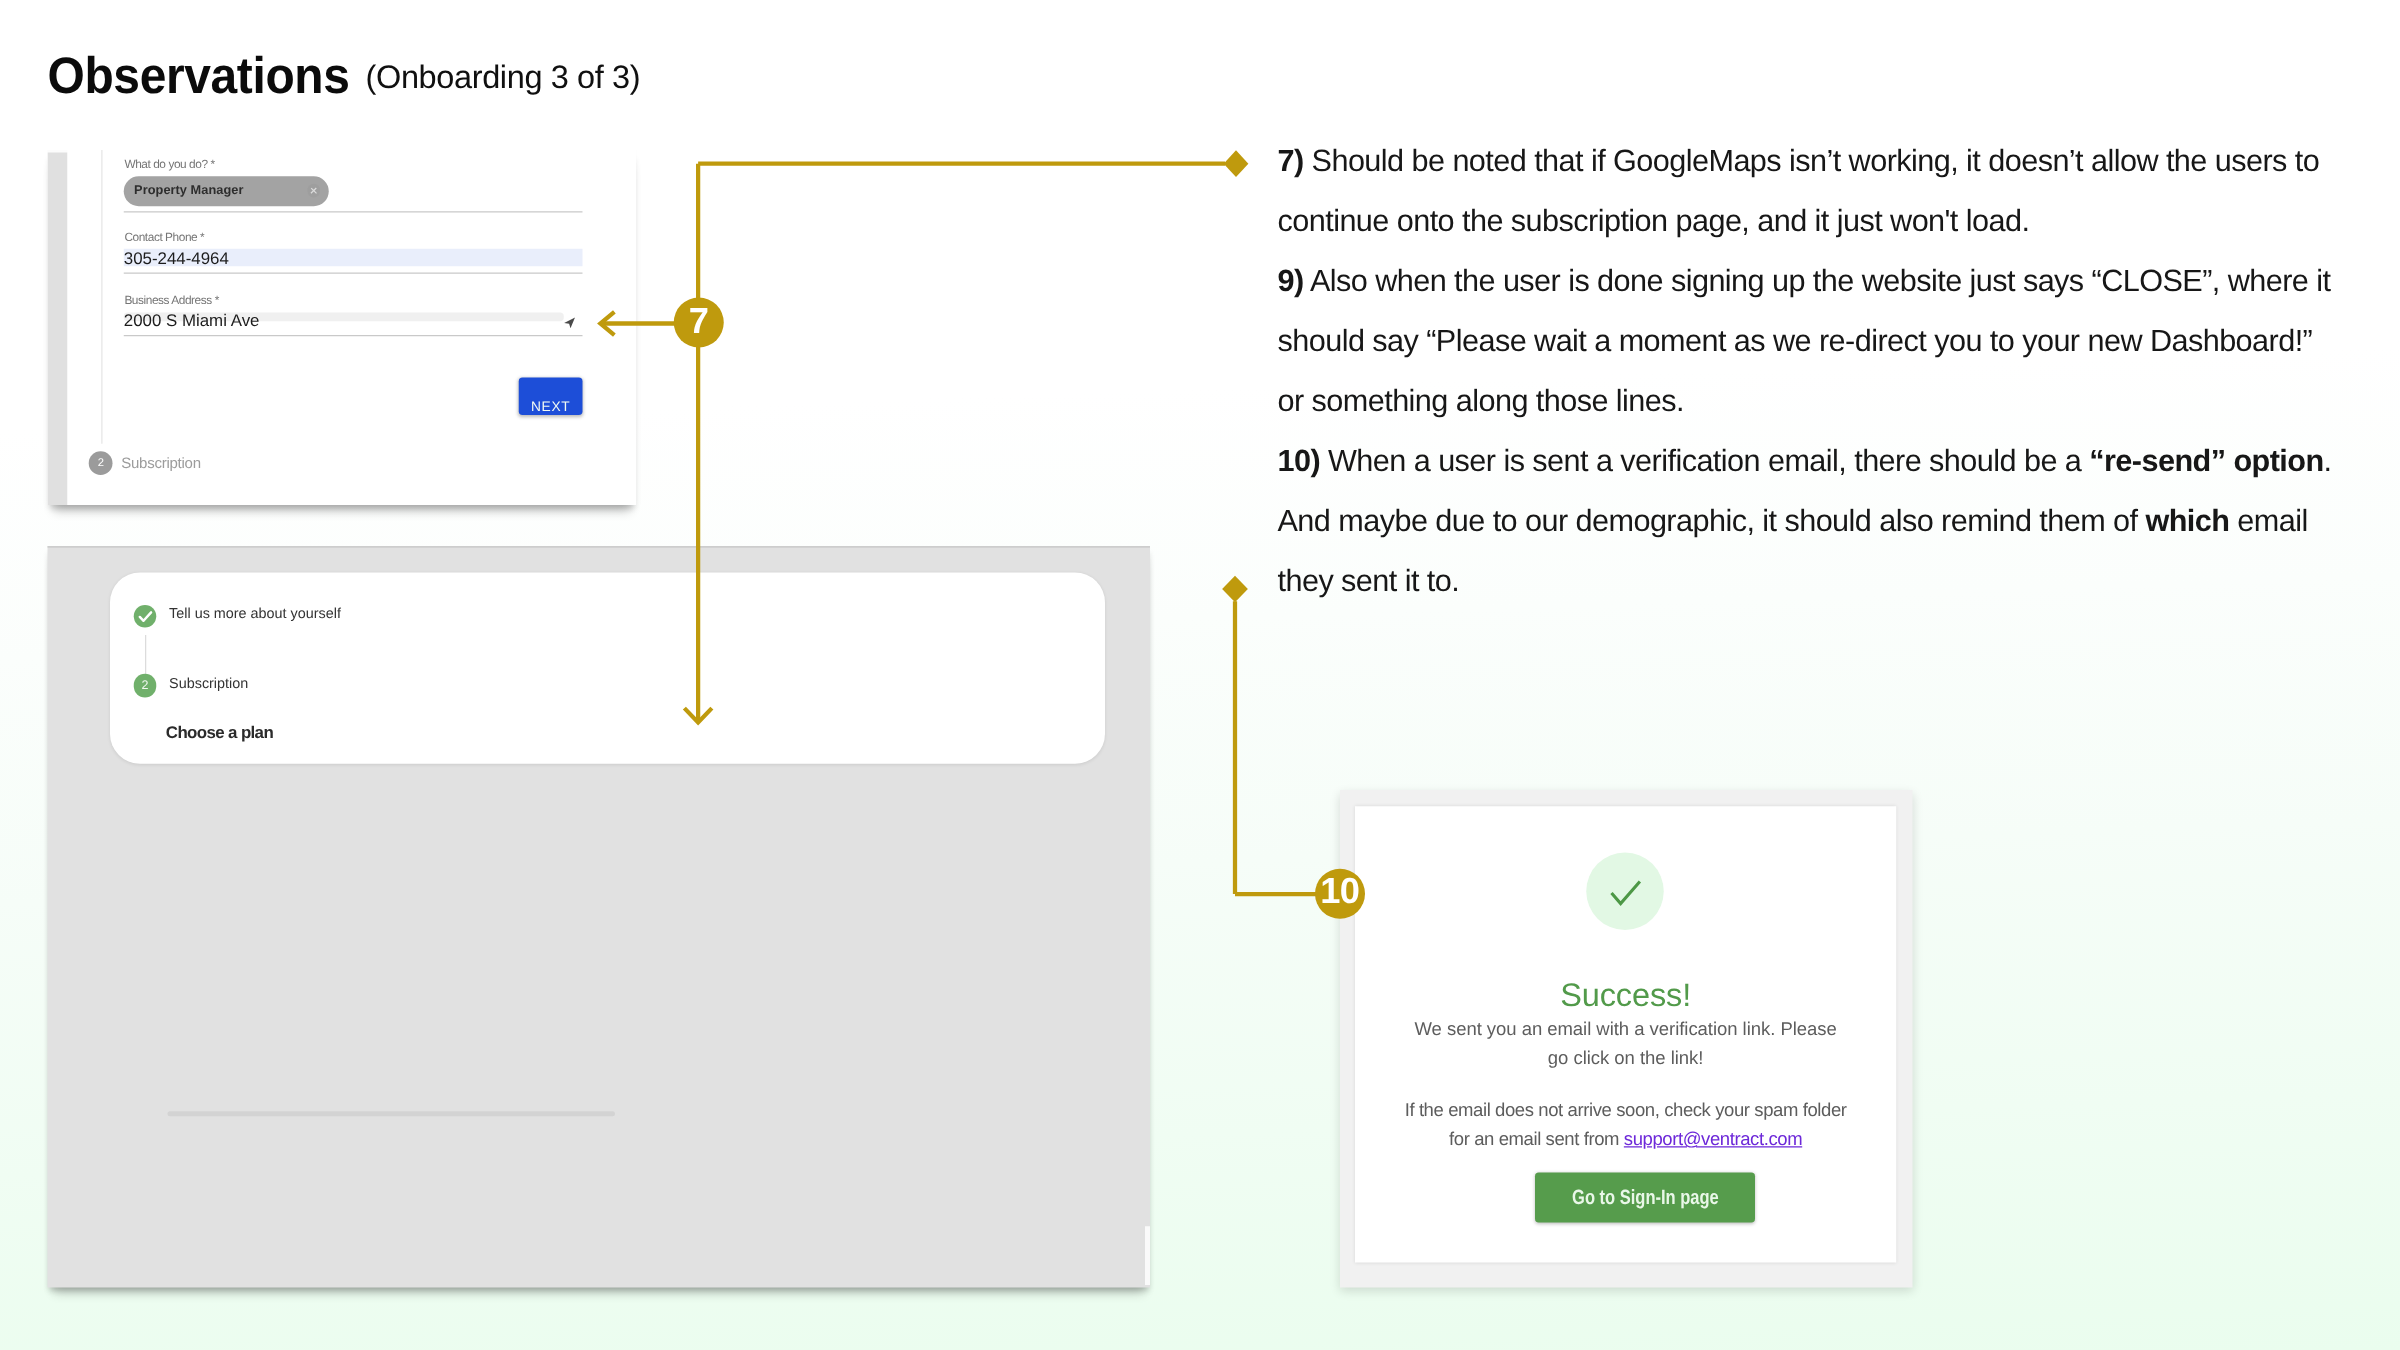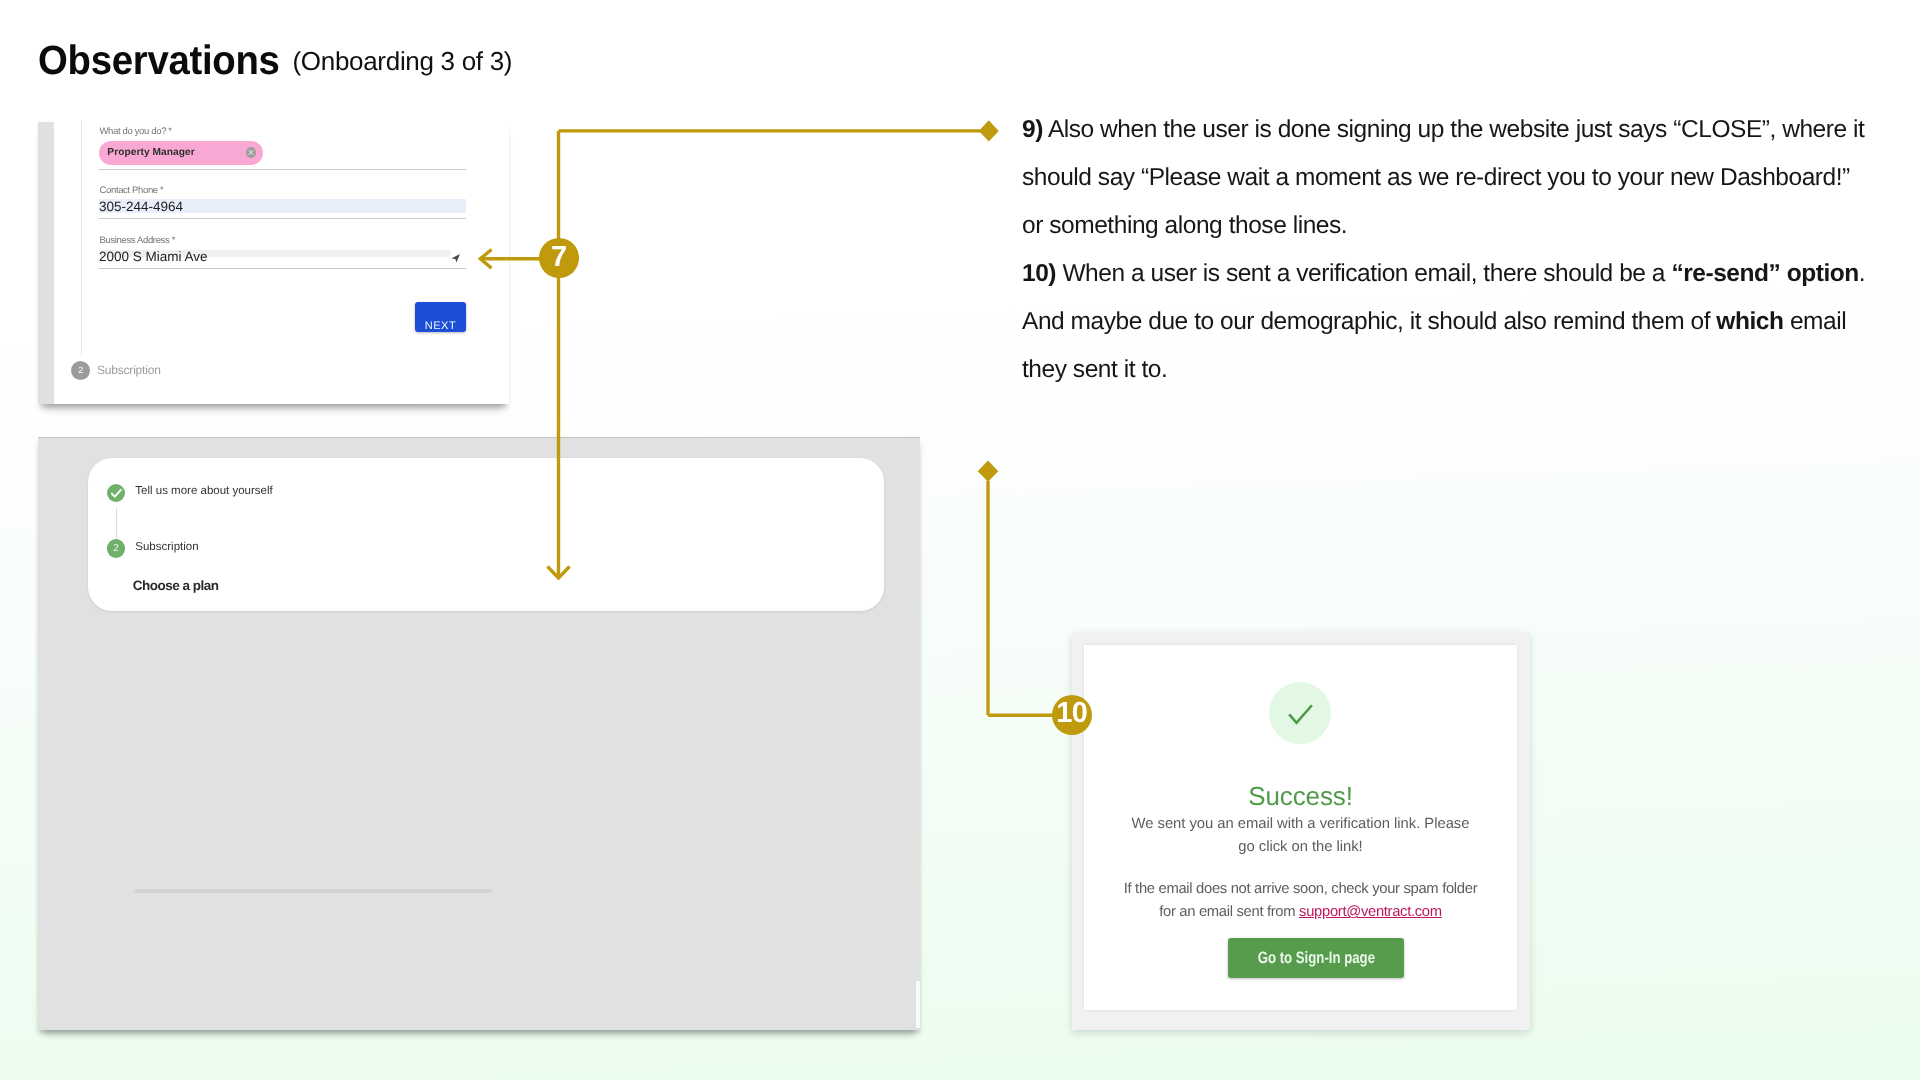--- a/index.html
+++ b/index.html
@@ -24,21 +24,21 @@
         text-align:left;letter-spacing:-0.45px;}
   .note b{font-weight:700;}
 
   
   #panel1{position:absolute;left:38px;top:120px;width:471px;height:284px;
           background:#fcfcfc;box-shadow:0 5px 5px -2px rgba(0,0,0,0.18), 0 10px 8px -5px rgba(0,0,0,0.22);overflow:hidden;}
   #panel1 .railstrip{position:absolute;left:0;top:2px;width:15.5px;height:282px;background:#e0e0e0;}
   #panel1 .body{position:absolute;left:15.5px;top:0;right:0;bottom:0;background:#fff;}
   #panel1 .vline{position:absolute;left:27.2px;top:0px;width:1px;height:235px;background:#e6e6e6;}
   .f-label{position:absolute;font-size:9.5px;color:#757575;letter-spacing:-0.35px;white-space:nowrap;}
-  .chip{position:absolute;height:24px;border-radius:12px;background:#f9a8d4;
+  .chip{position:absolute;height:24px;border-radius:12px;background:#a3a3a3;
         display:flex;align-items:center;padding:0 6.8px 0 8.3px;gap:44px;}
   .chip .txt{font-size:10.2px;font-weight:700;color:#2d2d2d;letter-spacing:.05px;}
   .chip .x{margin-left:7px;width:10.5px;height:10.5px;border-radius:50%;background:#9e9e9e;
            position:relative;}
   .chip .x:before,.chip .x:after{content:"";position:absolute;left:2.3px;top:4.75px;width:5.9px;height:1.3px;background:#dcdcdc;}
   .chip .x:before{transform:rotate(45deg);} .chip .x:after{transform:rotate(-45deg);}
   .f-underline{position:absolute;height:1px;background:#c9c9c9;}
   .f-value{position:absolute;font-size:13.5px;color:#1c1c1c;white-space:nowrap;}
   .f-hl{position:absolute;background:#e9eefb;}
   #nextbtn{position:absolute;left:361.5px;top:181.5px;width:51px;height:30px;border-radius:3px;
@@ -132,21 +132,21 @@
 
   <div id="modal">
     <div id="modalinner">
       <div style="position:absolute;left:185px;top:37px;width:62px;height:62px;border-radius:50%;background:#e2f8e4;">
         <svg width="62" height="62" viewBox="0 0 62 62">
           <path d="M20.2 32.4 L27.5 40.8 L42.9 23.2" fill="none" stroke="#4d9846" stroke-width="2.5" stroke-linecap="butt" stroke-linejoin="miter"></path>
         </svg>
       </div>
       <div style="position:absolute;left:42px;right:42px;top:168px;text-align:center;font-size:14.8px;line-height:23.3px;color:#5d5d5d;letter-spacing:-0.03px;">We sent you an email with a verification link. Please go click on the link!</div>
       <div style="position:absolute;left:0;right:0;top:136px;text-align:center;font-size:26px;font-weight:400;color:#529a4a;letter-spacing:-0.1px;">Success!</div>
-      <div style="position:absolute;left:36px;right:36px;top:233px;text-align:center;font-size:14.8px;line-height:23.3px;color:#5d5d5d;letter-spacing:-0.32px;"><span>If the email does not arrive soon, check your spam folder for an email sent from </span><span style="color:#be185d;text-decoration:underline;">support@ventract.com</span></div>
+      <div style="position:absolute;left:36px;right:36px;top:233px;text-align:center;font-size:14.8px;line-height:23.3px;color:#5d5d5d;letter-spacing:-0.32px;"><span>If the email does not arrive soon, check your spam folder for an email sent from </span><span style="color:#6d28d9;text-decoration:underline;">support@ventract.com</span></div>
       <div style="position:absolute;left:144px;top:293px;width:176px;height:40px;border-radius:3px;background:#569c4c;display:flex;align-items:center;justify-content:center;box-shadow:0 1px 3px rgba(0,0,0,.26);">
         <span style="color:#e9f7e8;font-size:16.5px;font-weight:700;display:inline-block;white-space:nowrap;transform:scaleX(0.80);">Go to Sign-In page</span>
       </div>
     </div>
   </div>
 
   <svg class="conn" viewBox="0 0 1920 1080">
     <g stroke="#BF9A0D" stroke-width="3.4" fill="none">
       <path d="M558.5 130.9 L980 130.9"></path>
       <path d="M558.5 130.9 L558.5 576.5"></path>
@@ -164,17 +164,18 @@
   </svg>
 
   <div class="badge" style="left:538.8px;top:238px;width:40.4px;height:40.4px;font-size:29px;">
       <span style="position:relative;top:-1px;">7</span>
     </div>
   <div class="badge" style="left:1051.6px;top:694.6px;width:40.4px;height:40.4px;font-size:29px;">
       <span style="position:relative;top:-1px;letter-spacing:-0.5px;">10</span>
     </div>
 
   <div id="notes">
+    <p class="note"><b>7)</b> <span>Should be noted that if GoogleMaps isn’t working, it doesn’t allow the users to continue onto the subscription page, and it just won't load.</span></p>
     <p class="note"><b>9)</b> <span>Also when the user is done signing up the website just says “CLOSE”, where it should say “Please wait a moment as we re-direct you to your new Dashboard!” or something along those lines.</span></p>
     <p class="note"><b>10)</b> <span>When a user is sent a verification email, there should be a </span><b>“re-send” option</b><span>. And maybe due to our demographic, it should also remind them of </span><b>which</b><span> email they sent it to.</span></p>
   </div>
 
 </div>
 
 </body></html>

